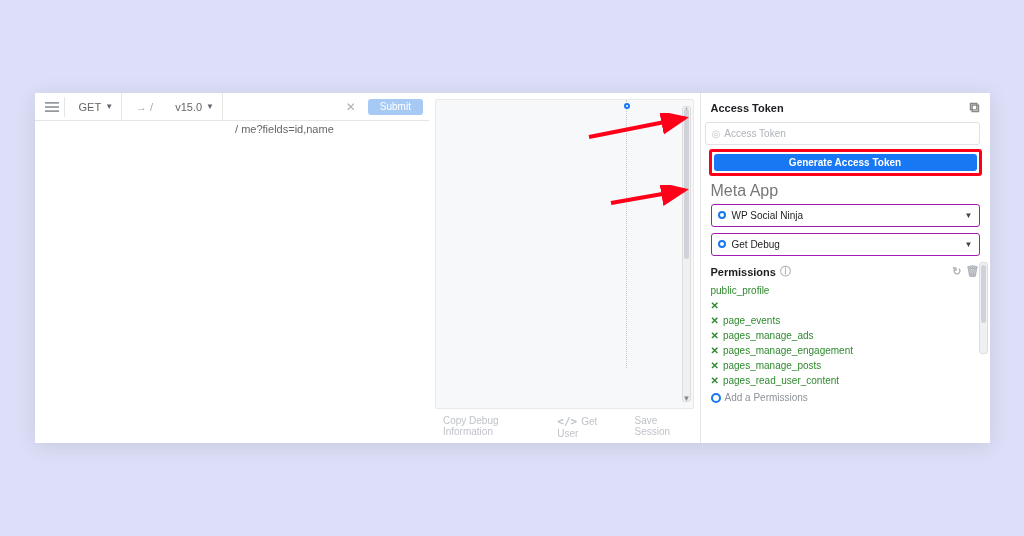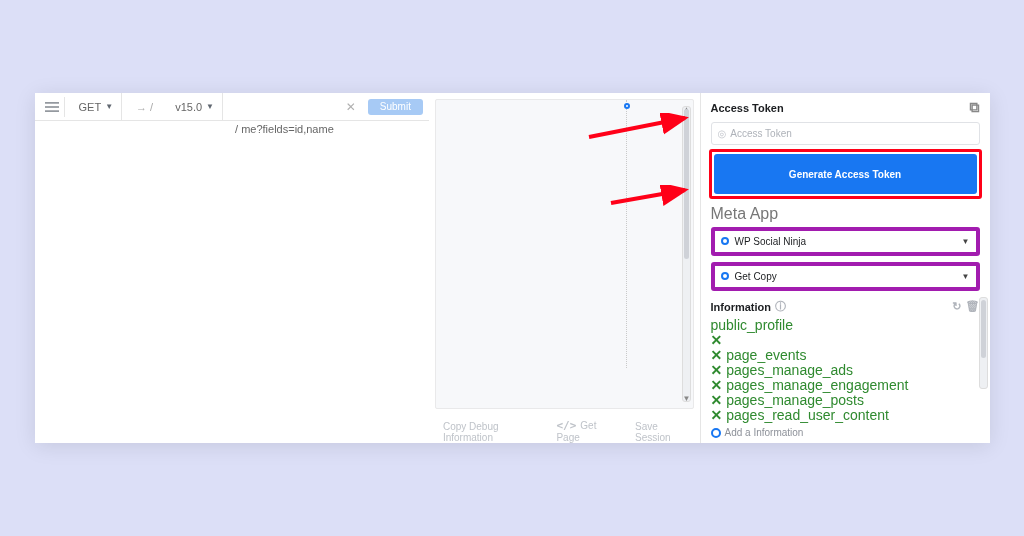--- a/index.html
+++ b/index.html
@@ -58,57 +58,57 @@
   .canvas-scroll{
     position:absolute;right:2px;top:6px;width:9px;bottom:6px;
     background:#eef0f3;border:1px solid #ddd;border-radius:3px;
   }
   .canvas-scroll .thumb{
     position:absolute;left:1px;right:1px;top:2px;height:150px;
     background:#cfd2d8;border-radius:3px;
   }
   .canvas-scroll .arrow{position:absolute;left:0;right:0;font-size:8px;text-align:center;color:#888;}
   .footer{
-    height:28px;display:flex;align-items:flex-end;justify-content:flex-end;gap:24px;
+    height:28px;display:flex;align-items:flex-start;justify-content:flex-end;gap:24px;
     padding:0 14px;color:#bfc3c9;font-size:10px;
   }
   .footer .codeicon{font-family:monospace;font-weight:bold;font-size:11px;margin-right:4px;}
   
   .rightpane{
     width:289px;display:flex;flex-direction:column;
     font-size:10px;
   }
   .rp-head{display:flex;align-items:center;justify-content:space-between;padding:6px 10px 2px 10px;font-weight:bold;font-size:11px;}
   .rp-head .copy{font-size:14px;color:#888;cursor:pointer;}
   .token-input{
-    margin:4px 10px 4px 10px;
+    margin:4px 10px 4px 4px;
     border:1px solid #e0e2e6;border-radius:3px;
     padding:5px 6px;color:#aeb2b9;font-size:10px;position:relative;
   }
   .highlight-box{margin:0 8px 4px 8px;border:3px solid #ff0018;border-radius:3px;padding:2px;}
   .gen-btn{
     background:#1877f2;color:#fff;font-weight:bold;
-    height:40px;border-radius:3px;
+    height:17px;border-radius:3px;
     display:flex;align-items:center;justify-content:center;
     font-size:10px;cursor:pointer;
   }
   .section-label{padding:2px 10px 2px 10px;color:#777;font-size:16px;}
   .picker{
     margin:2px 10px 4px 10px;
-    border:4px solid #a21caf;border-radius:3px;background:#fff;
+    border:1px solid #a21caf;border-radius:3px;background:#fff;
     padding:5px 6px;display:flex;align-items:center;justify-content:space-between;
     cursor:pointer;font-size:10px;
   }
   .picker .dot{width:8px;height:8px;border-radius:50%;border:2px solid #1877f2;margin-right:6px;display:inline-block;}
   .picker .tri{font-size:8px;color:#444;}
   .perm-area{position:relative;flex:1;display:flex;flex-direction:column;overflow:hidden;}
   .perm-head{display:flex;align-items:center;padding:4px 10px;font-weight:bold;font-size:11px;gap:4px;}
   .perm-head .icons{margin-left:auto;color:#b0b4bb;font-size:11px;display:flex;gap:4px;}
   .perm-list{padding:0 10px 2px 10px;line-height:15px;}
-  .perm-item{color:#2f8a2f;font-size:14px;display:flex;align-items:center;gap:4px;}
+  .perm-item{color:#2f8a2f;font-size:10px;display:flex;align-items:center;gap:4px;}
   .perm-item .x{color:#2f8a2f;font-weight:bold;cursor:pointer;}
   .add-perm{color:#8d9199;padding:2px 10px;display:flex;align-items:center;gap:4px;}
   .add-perm .plus{width:10px;height:10px;border-radius:50%;border:2px solid #1877f2;display:inline-flex;align-items:center;justify-content:center;color:#1877f2;font-size:8px;}
   
   .rp-scroll{
     position:absolute;right:2px;top:2px;width:9px;height:92px;
     background:#eef0f3;border:1px solid #ddd;border-radius:3px;
   }
   .rp-thumb{position:absolute;left:1px;right:1px;top:2px;height:58px;background:#cfd2d8;border-radius:3px;}
   
@@ -150,21 +150,21 @@
         <div class="canvas-line"></div>
         <div class="canvas-handle"></div>
         <div class="canvas-scroll">
           <div class="arrow" style="top:-2px">▲</div>
           <div class="thumb"></div>
           <div class="arrow" style="bottom:-2px">▼</div>
         </div>
       </div>
       <div class="footer">
         <span>Copy Debug Information</span>
-        <span><span class="codeicon">&lt;/&gt;</span><span>Get Page</span></span>
+        <span><span class="codeicon">&lt;/&gt;</span><span>Get User</span></span>
         <span>Save Session</span>
       </div>
     </div>
 
     <div class="rightpane">
       <div class="rp-head">
         <span>Access Token</span>
         <span class="copy">⧉</span>
       </div>
       <div class="token-input">
@@ -174,30 +174,30 @@
         <div class="gen-btn">Generate Access Token</div>
       </div>
 
       <div class="section-label">Meta App</div>
       <div class="picker">
         <span><span class="dot"></span><span>WP Social Ninja</span></span>
         <span class="tri">▼</span>
       </div>
 
       <div class="picker">
-        <span><span class="dot"></span><span>Get Copy</span></span>
+        <span><span class="dot"></span><span>Get Debug</span></span>
         <span class="tri">▼</span>
       </div>
 
       <div class="perm-area">
         <div class="rp-scroll">
             <div class="rp-thumb"></div>
           </div>
         <div class="perm-head">
-          <span>Information</span>
+          <span>Permissions</span>
             <span style="color:#b0b4bb">ⓘ</span>
           <span class="icons">
               <span>↻</span>
               <span>🗑</span>
             </span>
         </div>
         <div class="perm-list" id="perm-list">
             <div class="perm-item">public_profile</div>
             <div class="perm-item">
               <span class="x">✕</span>
@@ -218,21 +218,21 @@
               <span class="x">✕</span>
               <span>pages_manage_posts</span>
             </div>
             <div class="perm-item">
               <span class="x">✕</span>
               <span>pages_read_user_content</span>
             </div>
           </div>
         <div class="add-perm">
           <span class="plus"></span>
-          <span>Add a Information</span>
+          <span>Add a Permissions</span>
         </div>
 
       </div>
     </div>
 
   </div>
 
   <svg class="arrow-svg" style="left:585px;top:113px" width="110" height="28">
     <defs>
         <marker id="a1" markerWidth="8" markerHeight="8" refX="6" refY="3" orient="auto">

